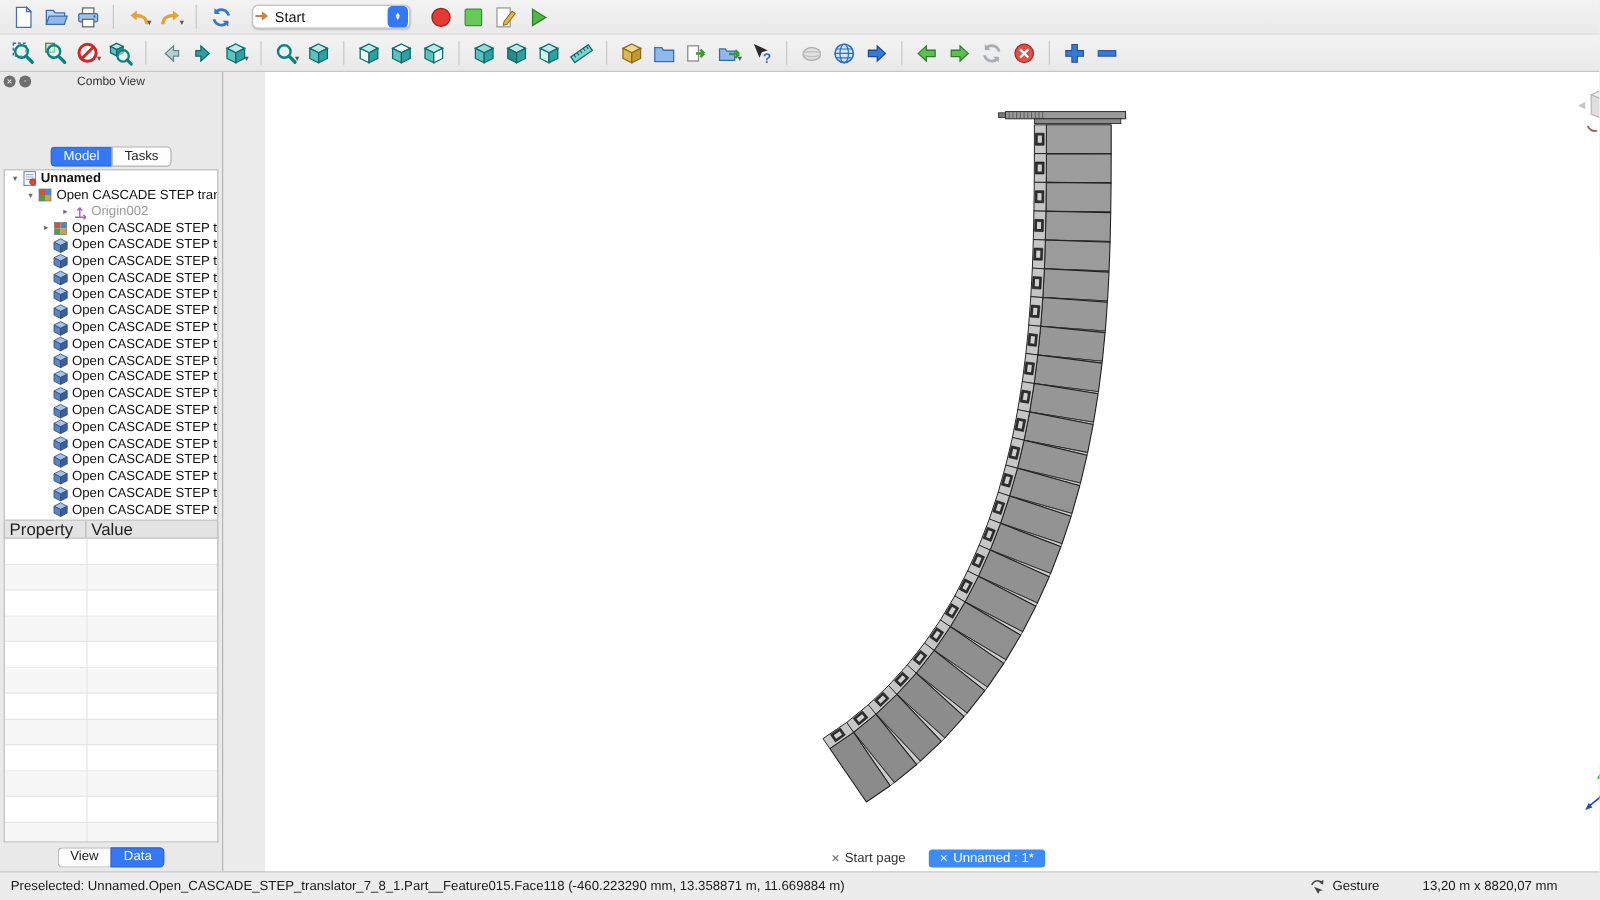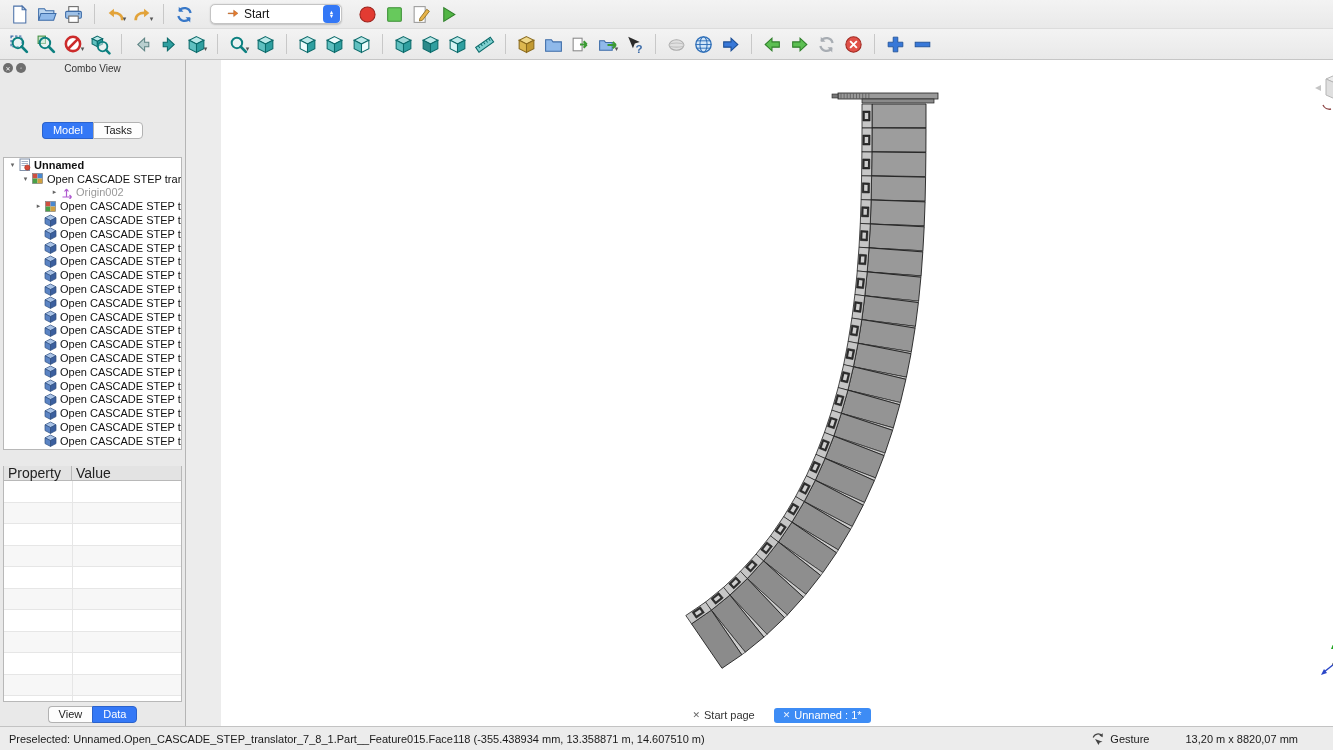--- a/index.html
+++ b/index.html
@@ -12,21 +12,21 @@
   #toolbar-file { height:29px; border-bottom:1px solid #dcdcdc; }
   #toolbar-view { height:31px; border-bottom:1px solid #c6c6c6; }
   .tb-btn { display:flex; align-items:center; justify-content:center;
     min-width:27px; height:26px; border-radius:4px; cursor:default; }
   .tb-btn svg { display:block; }
   .tb-sep { width:1px; height:20px; background:#c8c8c8; margin:0 7px; flex:none; }
   .chev { font-size:7px; color:#555; margin-left:-3px; align-self:flex-end; padding-bottom:4px; }
 
   .workbench-select { display:flex; align-items:center; height:20px; width:132px;
     background:#fff; border:1px solid #c4c4c4; border-radius:5px; margin:0 12px;
-    padding-left:15px; font-size:12px; color:#111; box-shadow:0 .5px 1.5px rgba(0,0,0,.18); }
+    padding-left:0; font-size:12px; color:#111; box-shadow:0 .5px 1.5px rgba(0,0,0,.18); }
   .wb-label { margin-left:4px; }
   .wb-stepper { margin-left:auto; width:17px; height:18px; background:#3478f6;
     border-radius:4px; margin-right:1px; color:#fff; display:flex; flex-direction:column;
     align-items:center; justify-content:center; font-size:5.5px; line-height:4.5px; }
 
   
   .main { display:flex; height:666px;gap:35px; }
 
   .left-panel { width:186px; background:#e9e9e9; border-right:1px solid #b5b5b5;
     display:flex; flex-direction:column; flex:none; }
@@ -36,21 +36,21 @@
   .circle-btn { width:10px; height:10px; border-radius:50%; background:#6e6e6e;
     color:#fff; font-size:6px; display:flex; align-items:center; justify-content:center; }
 
   .panel-tabs { height:22px; display:flex; align-items:center; justify-content:center;margin-top:43px; }
   .seg { font-size:11px; padding:1px 10px 2px; border:1px solid #b2b2b2;
     background:#fdfdfd; color:#222; }
   .seg.active { background:#3478f6; border-color:#2a62cc; color:#fff; }
   .seg.first { border-radius:4px 0 0 4px; border-right:none; }
   .seg.last { border-radius:0 4px 4px 0; }
 
-  .tree { background:#fff; border:1px solid #b8b8b8; margin:16px 3px; height:293px;
+  .tree { background:#fff; border:1px solid #b8b8b8; margin:0 3px; height:293px;
     overflow:hidden; font-size:11px; color:#111; }
   .tree-row { display:flex; align-items:center; height:13.8px; white-space:nowrap; }
   .expander { width:11px; flex:none; color:#666; font-size:7px; text-align:center; }
   .tree-icon { width:13px; height:13px; flex:none; margin-right:3px; }
   .tree-label { overflow:hidden; }
   .tree-row.bold .tree-label { font-weight:bold; }
   .tree-row.muted .tree-label { color:#9a9a9a; }
 
   .prop-header { display:flex; height:15px; margin:0 3px; background:#e3e3e3;
     border:1px solid #b8b8b8; border-top:none; font-size:14px; color:#222; align-items:center; }
@@ -857,21 +857,21 @@
         </div>
         <div class="vp-tab active">
           <span class="vp-close">✕</span>
           <span>Unnamed : 1*</span>
         </div>
       </div>
   </div>
 </div>
 
 <div class="status-bar">
-  <div class="status-left">Preselected: Unnamed.Open_CASCADE_STEP_translator_7_8_1.Part__Feature015.Face118 (-355.438934 mm, 13.358871 m, 14.607510 m)</div>
+  <div class="status-left">Preselected: Unnamed.Open_CASCADE_STEP_translator_7_8_1.Part__Feature015.Face118 (-460.223290 mm, 13.358871 m, 11.669884 m)</div>
   <div class="status-right">
     <div class="nav-style">
       <svg width="14" height="14" viewBox="0 0 14 14">
         <path d="M2.2 5.5A5 5 0 0 1 11 4" fill="none" stroke="#444" stroke-width="1.2"></path>
         <polygon points="11.8,1.2 11.6,5.2 8.4,3.4" fill="#444"></polygon>
         <path d="M4 7l3.5 6 1.2-2.6 2.8-.6z" fill="#444"></path>
       </svg>
       <span>Gesture</span>
     </div>
     <span>13,20 m x 8820,07 mm</span>

